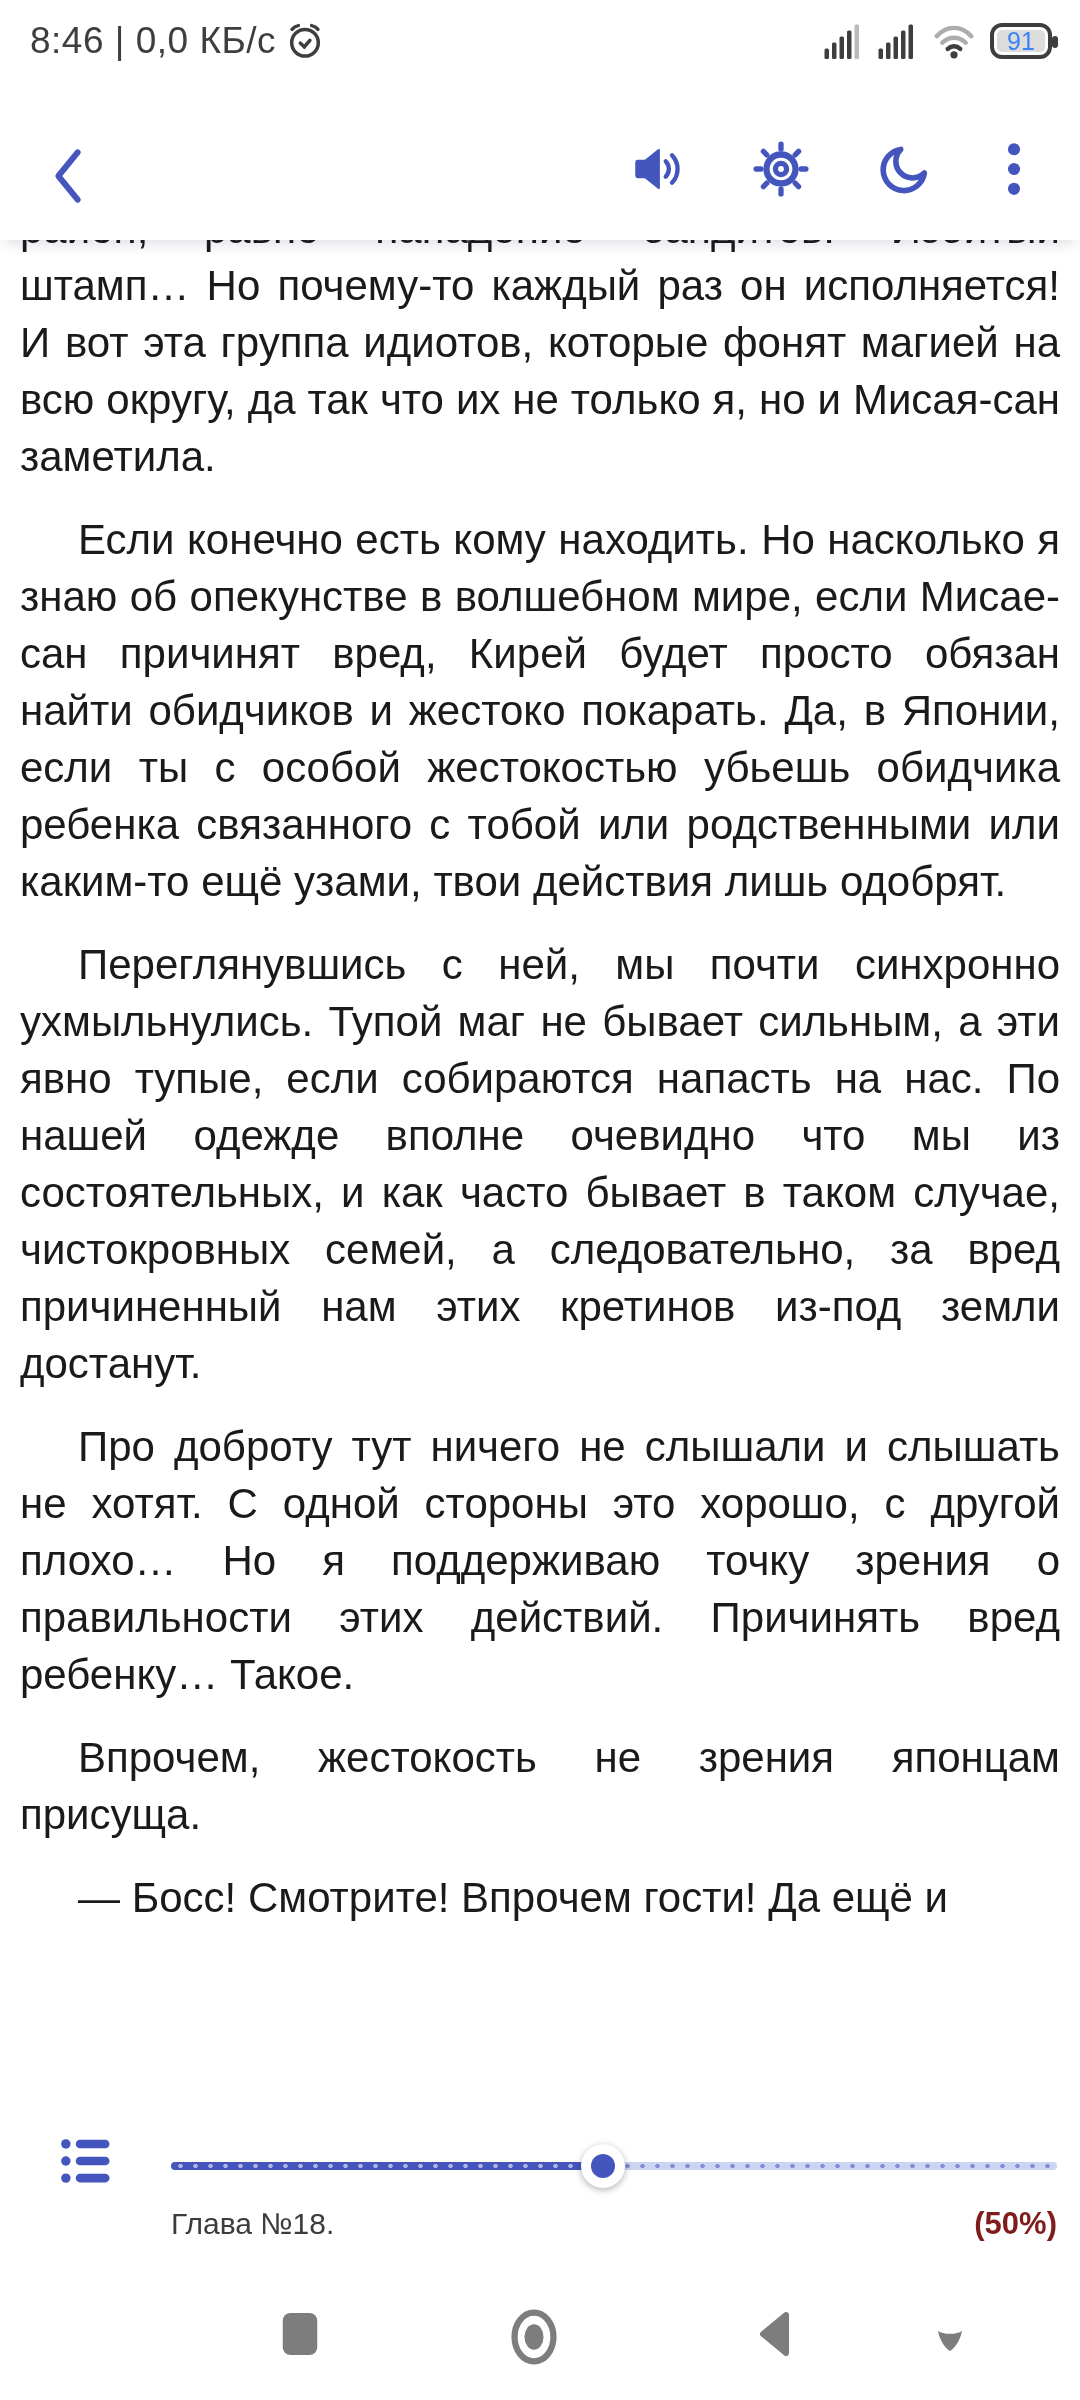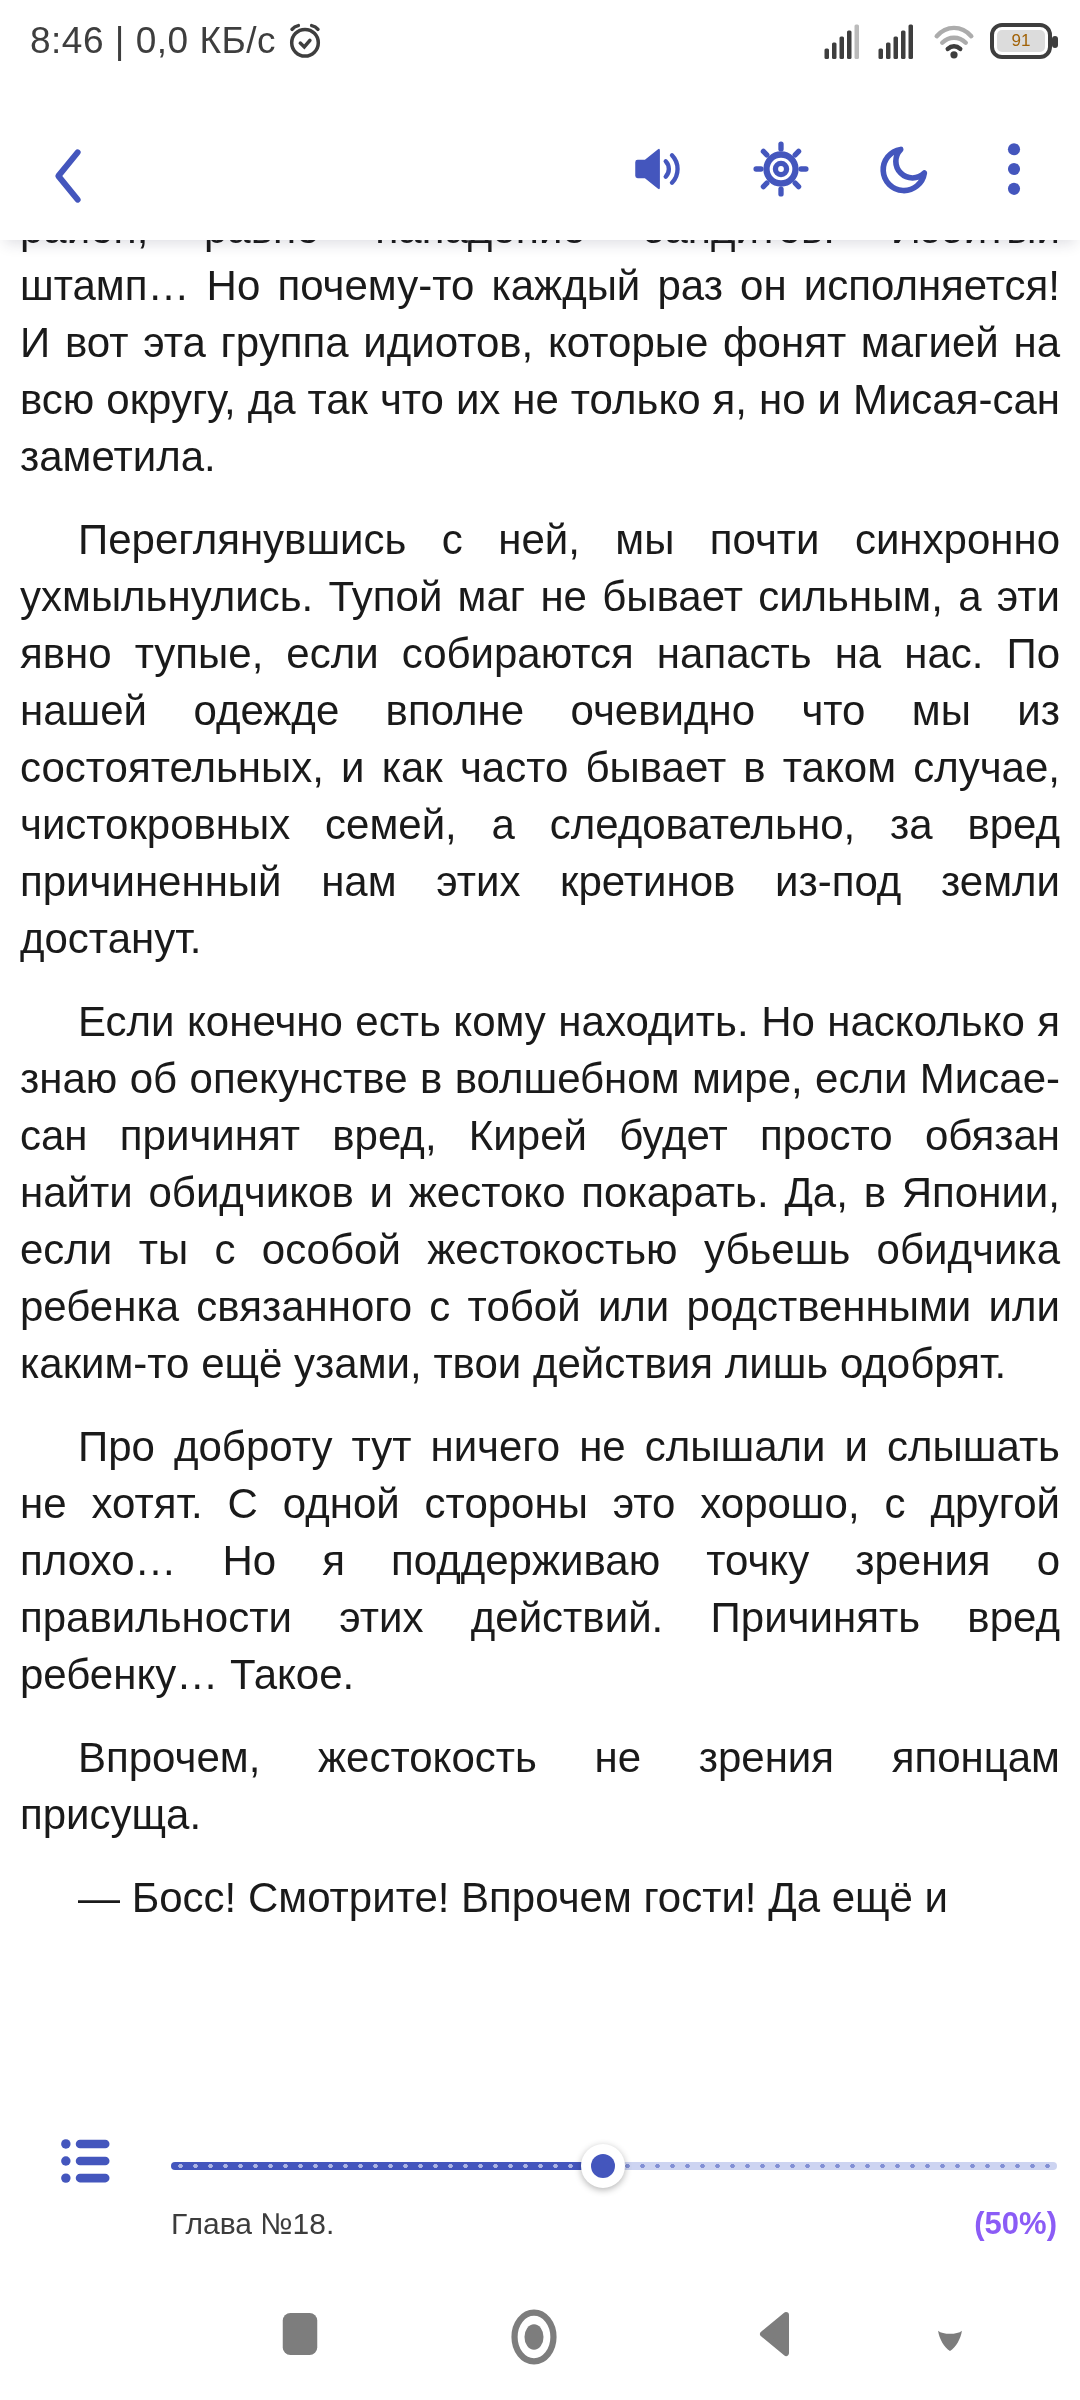--- a/index.html
+++ b/index.html
@@ -13,21 +13,21 @@
   .header{position:absolute;top:0;left:0;width:1080px;height:240px;background:#fff;
           box-shadow:0 8px 14px -5px rgba(40,40,70,.16);z-index:10;}
   .statusbar{position:absolute;top:0;left:0;right:0;height:76px;display:flex;
              align-items:center;justify-content:space-between;padding:6px 28px 0 30px;
              box-sizing:border-box;color:var(--status);}
   .sb-left{display:flex;align-items:center;gap:8px;font-size:37px;letter-spacing:.5px;}
   .sb-right{display:flex;align-items:center;gap:14px;}
   .battery{position:relative;display:flex;align-items:center;justify-content:center;
            width:62px;height:36px;border:4px solid var(--status);border-radius:12px;box-sizing:border-box;}
   .battery .fill{position:absolute;inset:3px;background:#dcdcdc;border-radius:5px;z-index:0;}
-  .battery .pct{position:relative;z-index:1;font-size:17px;color:#a16207;}
+  .battery .pct{position:relative;z-index:1;font-size:25px;color:#3b82f6;}
   .battery .nub{position:absolute;right:-10px;top:9px;width:6px;height:12px;background:var(--status);border-radius:3px;}
   .toolbar{position:absolute;top:76px;left:0;right:0;height:164px;}
   .tb-icon{position:absolute;display:block;cursor:pointer;}
   
   .reader{position:absolute;top:200px;left:20px;width:1040px;z-index:1;
           font-size:42px;line-height:57px;color:var(--text);text-align:justify;}
   .reader p{margin:0 0 26px 0;text-indent:58px;}
   .reader p:first-child{text-indent:0;}
   
   .bottom-panel{position:absolute;left:0;right:0;top:2100px;height:200px;background:#fff;z-index:5;}
@@ -40,21 +40,21 @@
   .slider .todo{right:0;background-color:var(--track);
     background-image:radial-gradient(circle,rgba(68,86,189,.55) 2px,transparent 2.5px);
     background-size:15px 8px;background-position:2px 50%;border-radius:0 5px 5px 0;}
   .slider .thumb{position:absolute;top:-8px;width:44px;height:44px;margin-left:-22px;
     background:#fff;border-radius:50%;box-shadow:0 2px 7px rgba(0,0,0,.30);}
   .slider .thumb::after{content:"";position:absolute;left:10px;top:10px;width:24px;height:24px;
     border-radius:50%;background:var(--accent);}
   .labels{position:absolute;left:171px;right:23px;top:106px;display:flex;
           justify-content:space-between;align-items:baseline;}
   .chapter-label{font-size:30px;color:#3c3c3c;}
-  .percent-label{font-size:31px;font-weight:bold;color:#8b5cf6;}
+  .percent-label{font-size:31px;font-weight:bold;color:#7f1d1d;}
   
   .navbar{position:absolute;left:0;right:0;bottom:0;height:100px;background:#fff;z-index:6;}
   .nav-icon{position:absolute;top:8px;cursor:pointer;}
 </style>
 </head>
 <body>
 
 <div id="screen" style="--accent: #4456BD; --track: #CDD4F1; --text: #1A1A1A; --gray: #7D7D7D; --status: #3E3E3E;">
 
   <div class="header">
@@ -130,22 +130,22 @@
       <svg class="tb-icon" style="left:1000px;top:66px;" width="28" height="54" viewBox="0 0 12 24" fill="#4456BD">
         <circle cx="6" cy="3.2" r="2.7"></circle>
         <circle cx="6" cy="12" r="2.7"></circle>
         <circle cx="6" cy="20.8" r="2.7"></circle>
       </svg>
     </div>
   </div>
 
   <div class="reader" id="reader-text">
       <p>район, равно нападение бандитов. Избитый штамп… Но почему-то каждый раз он исполняется! И вот эта группа идиотов, которые фонят магией на всю округу, да так что их не только я, но и Мисая-сан заметила.</p>
+      <p>Если конечно есть кому находить. Но насколько я знаю об опекунстве в волшебном мире, если Мисае-сан причинят вред, Кирей будет просто обязан найти обидчиков и жестоко покарать. Да, в Японии, если ты с особой жестокостью убьешь обидчика ребенка связанного с тобой или родственными или каким-то ещё узами, твои действия лишь одобрят.</p>
       <p>Переглянувшись с ней, мы почти синхронно ухмыльнулись. Тупой маг не бывает сильным, а эти явно тупые, если собираются напасть на нас. По нашей одежде вполне очевидно что мы из состоятельных, и как часто бывает в таком случае, чистокровных семей, а следовательно, за вред причиненный нам этих кретинов из-под земли достанут.</p>
-      <p>Если конечно есть кому находить. Но насколько я знаю об опекунстве в волшебном мире, если Мисае-сан причинят вред, Кирей будет просто обязан найти обидчиков и жестоко покарать. Да, в Японии, если ты с особой жестокостью убьешь обидчика ребенка связанного с тобой или родственными или каким-то ещё узами, твои действия лишь одобрят.</p>
       <p>Про доброту тут ничего не слышали и слышать не хотят. С одной стороны это хорошо, с другой плохо… Но я поддерживаю точку зрения о правильности этих действий. Причинять вред ребенку… Такое.</p>
       <p>Впрочем, жестокость не зрения японцам присуща.</p>
       <p>— Босс! Смотрите! Впрочем гости! Да ещё и</p>
     </div>
 
   <div class="bottom-panel">
     <svg class="chapter-list" width="54" height="50" viewBox="0 0 24 22" fill="#4456BD">
       <circle cx="2.6" cy="3.4" r="2.1"></circle>
         <rect x="7" y="1.5" width="15" height="3.8" rx="1.9"></rect>
       <circle cx="2.6" cy="11" r="2.1"></circle>

